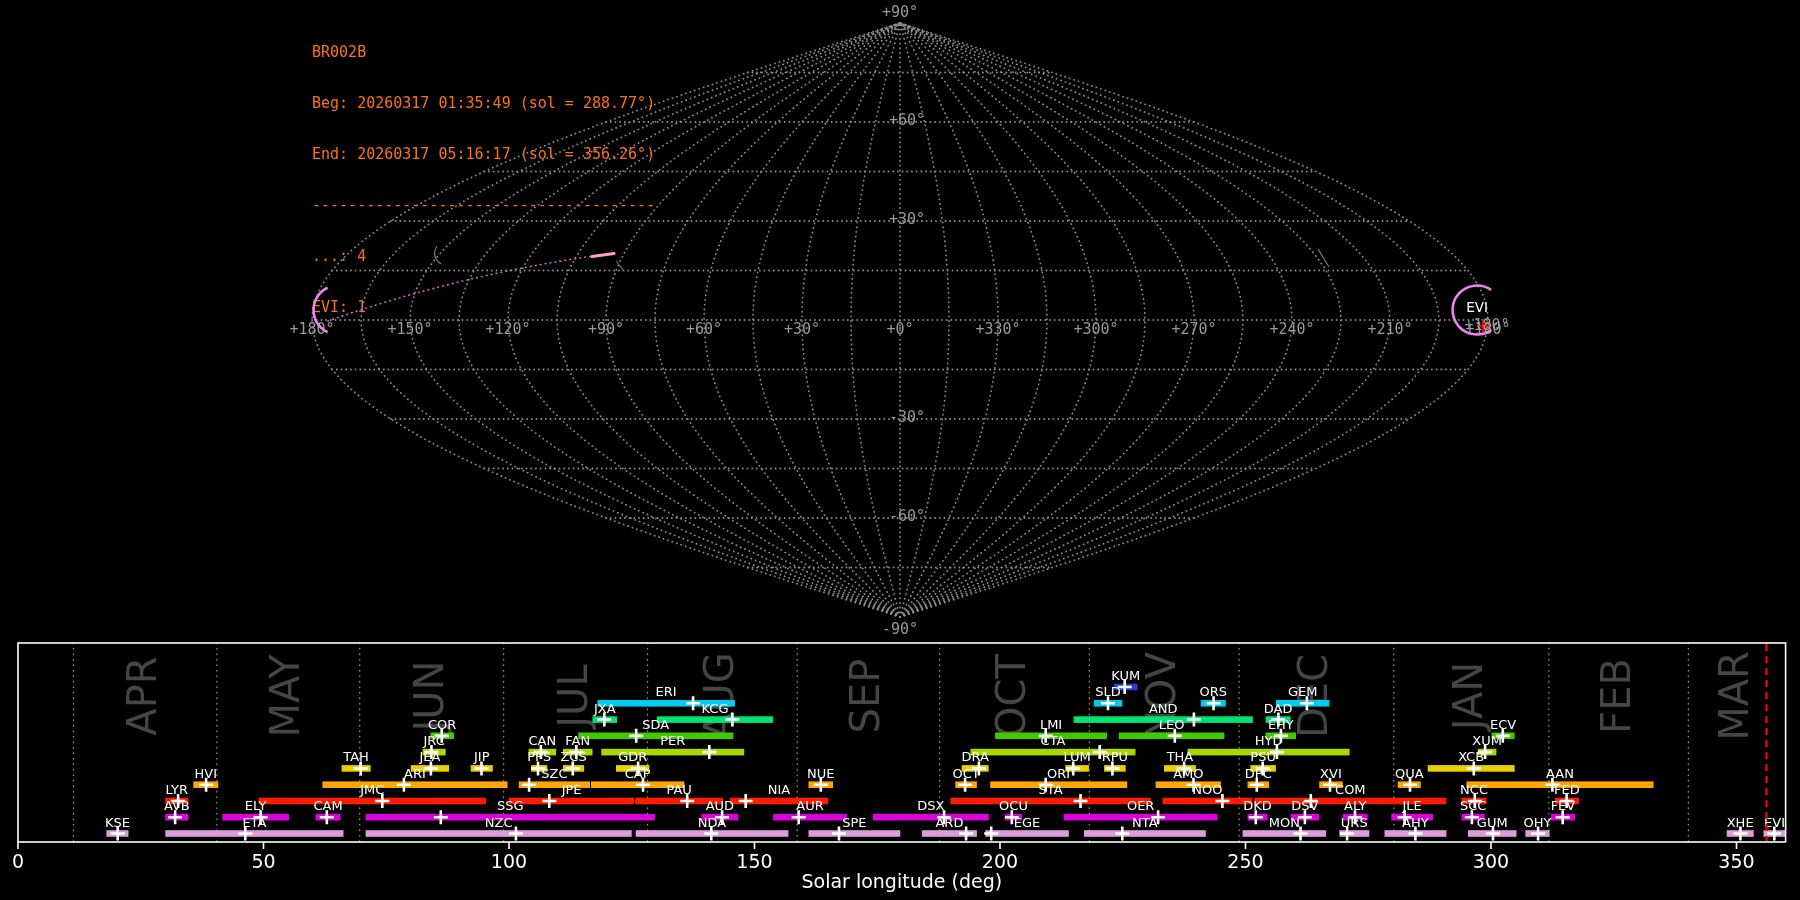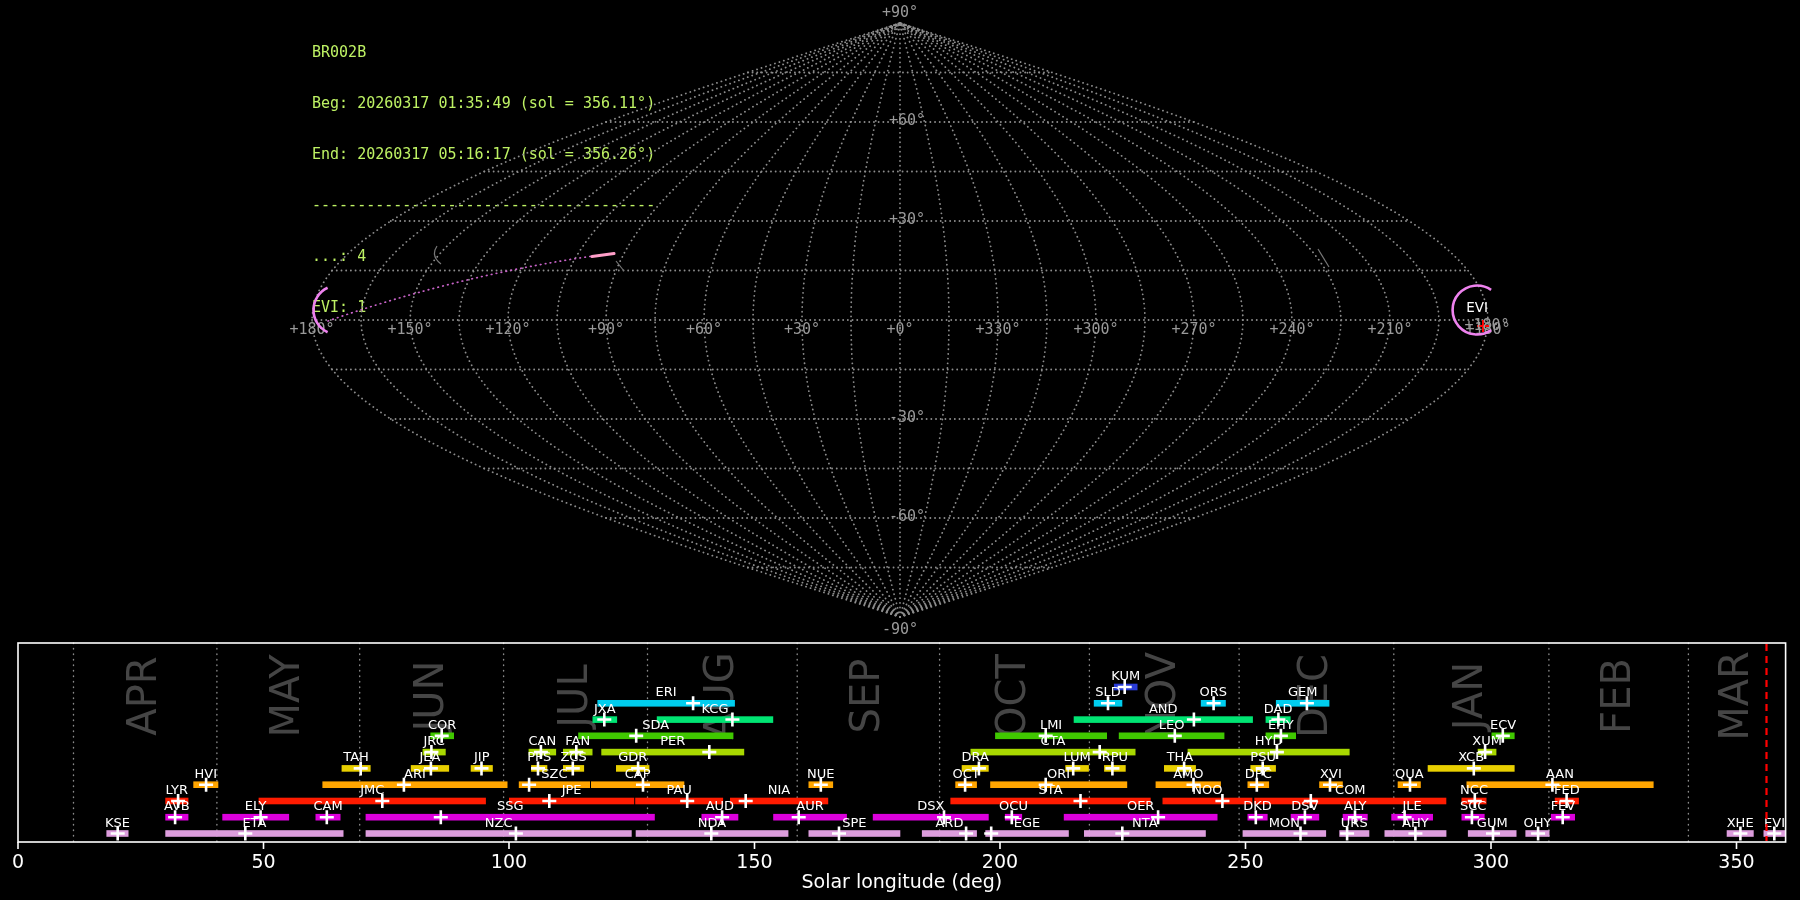--- a/index.html
+++ b/index.html
@@ -1,28 +1,28 @@
 <!DOCTYPE html>
 <html><head>
 <meta charset="utf-8">
 <style>
   html,body{margin:0;padding:0;background:#000;}
   .stage{position:relative;width:1800px;height:900px;background:#000;overflow:hidden;
          font-family:"DejaVu Sans",sans-serif;}
-  .hdr{position:absolute;left:312px;top:10px;color:#bef264;
+  .hdr{position:absolute;left:312px;top:10px;color:#f97316;
        font-family:"DejaVu Sans Mono",monospace;font-size:15px;line-height:17px;white-space:pre;}
   svg text{user-select:none;}
 </style>
 </head>
 <body>
 
 <div class="stage">
   <div class="hdr">
     <div>BR002B</div>
-    <div>Beg: 20260317 01:35:49 (sol = 356.11°)</div>
+    <div>Beg: 20260317 01:35:49 (sol = 288.77°)</div>
     <div>End: 20260317 05:16:17 (sol = 356.26°)</div>
     <div>--------------------------------------</div>
     <div>...: 4</div>
     <div>EVI: 1</div>
   </div>
 
   <svg id="skymap" width="1800" height="645" viewBox="0 0 1800 645" style="position:absolute;left:0;top:0;">
       <g>
         <path d="M747.8144014797178,567.5 L1052.1855985202822,567.5" stroke="#8c8c8c" stroke-width="1.8" stroke-dasharray="0.1 4.6" stroke-linecap="round" fill="none"></path>
         <path d="M606,518 L1194,518" stroke="#8c8c8c" stroke-width="1.8" stroke-dasharray="0.1 4.6" stroke-linecap="round" fill="none"></path>

